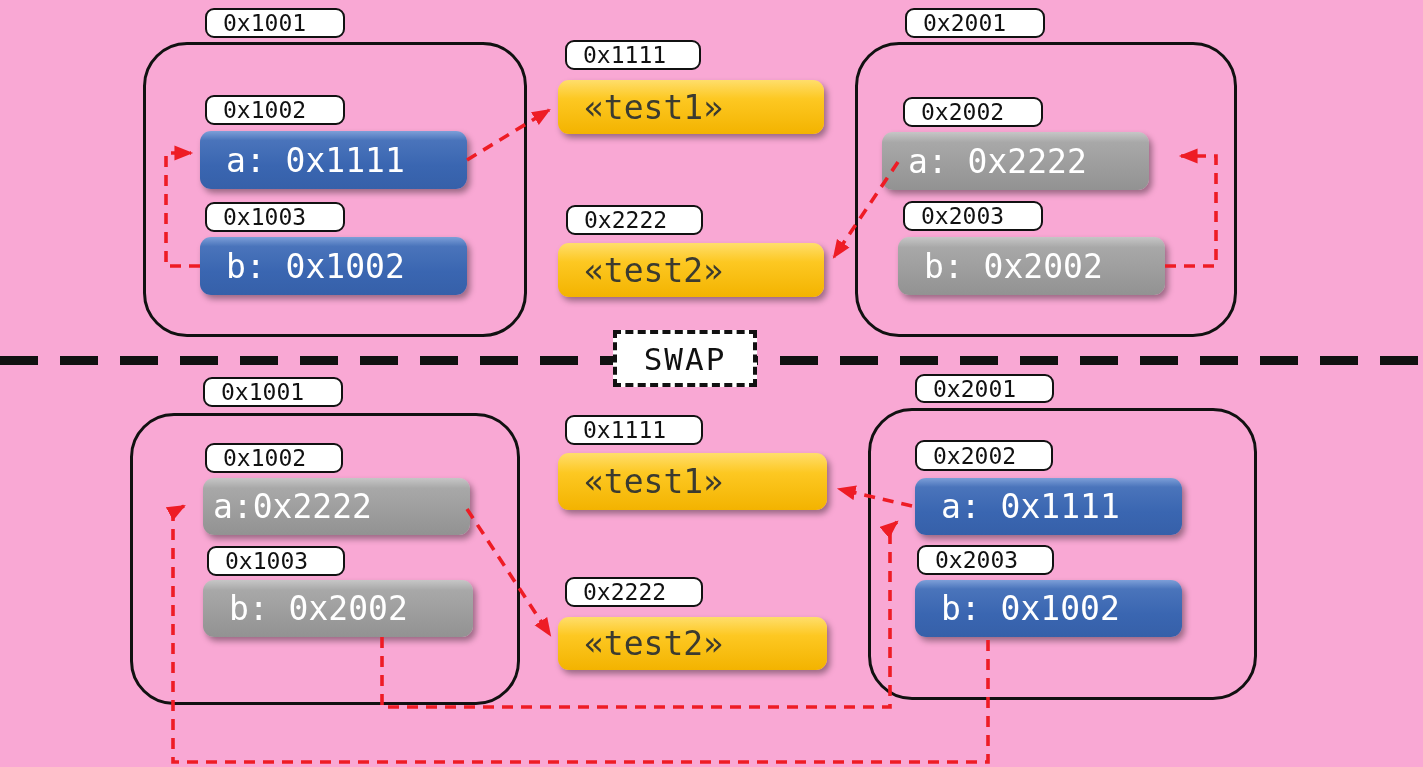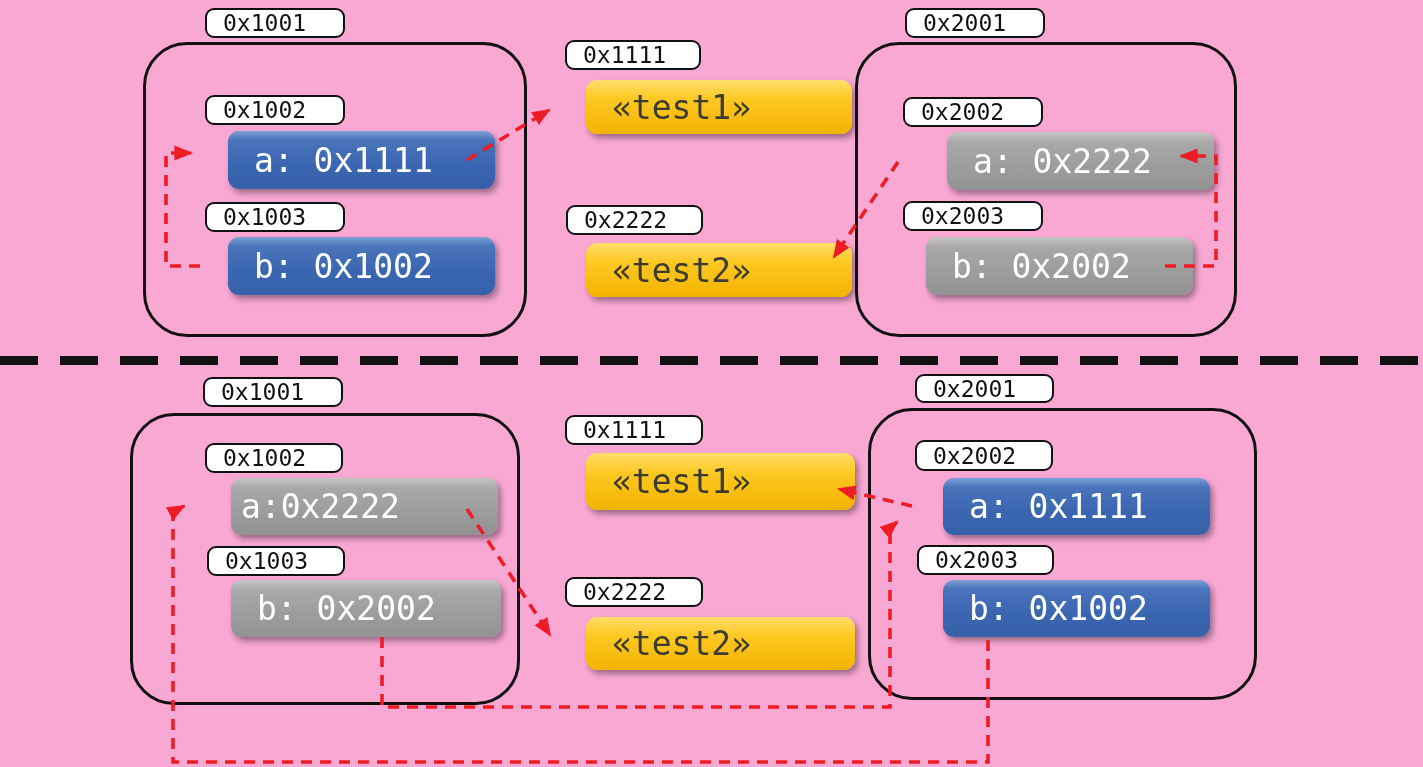--- a/index.html
+++ b/index.html
@@ -3,21 +3,21 @@
 <meta charset="utf-8">
 <style>
   html,body{margin:0;padding:0;background:#fff;}
   .canvas{position:relative;width:1423px;height:767px;background:#f9a8d4;overflow:hidden;
           font-family:"DejaVu Sans Mono", monospace;}
   .frame{position:absolute;border:3px solid #111;border-radius:44px;background:transparent;box-sizing:border-box;}
   .tab{position:absolute;background:#fff;border:2.5px solid #111;border-radius:9px;box-sizing:border-box;
        display:flex;align-items:center;padding:0 0 0 16px;font-size:23px;color:#111;z-index:3;}
   .vbox{position:absolute;border-radius:11px;box-sizing:border-box;display:flex;align-items:center;
         padding-left:26px;font-size:33px;color:#fff;z-index:3;
-        box-shadow:3px 4px 6px rgba(0,0,0,.38);margin-left:28px;}
+        box-shadow:3px 4px 6px rgba(0,0,0,.38);}
   .blue{background:linear-gradient(180deg,#7d9fd8 0%,#4a74bb 16%,#3a66b1 60%,#3660a9 100%);}
   .gray{background:linear-gradient(180deg,#c6c6c6 0%,#a8a8a8 18%,#929292 100%);}
   .gold{background:linear-gradient(180deg,#ffde6b 0%,#fdc822 35%,#f3b300 100%);color:#3b3b30;}
   .divider{position:absolute;left:0;top:356px;width:1423px;height:9px;z-index:4;
            background:repeating-linear-gradient(90deg,#111 0 38px,transparent 38px 60px);}
   .swapbox{position:absolute;left:613px;top:330px;width:144px;height:57px;background:#fff;
            border:4px dashed #111;box-sizing:border-box;display:flex;align-items:center;justify-content:center;
            font-size:31px;color:#111;z-index:5;letter-spacing:2px;}
   .arrows{position:absolute;left:0;top:0;width:1423px;height:767px;z-index:6;pointer-events:none;}
 </style>
@@ -38,26 +38,27 @@
   <div class="tab" style="left:565px;top:40px;width:136px;height:30px;">0x1111</div>
   <div class="vbox gold" style="left:558px;top:80px;width:266px;height:54px;">«test1»</div>
 
   <div class="tab" style="left:566px;top:205px;width:137px;height:30px;">0x2222</div>
   <div class="vbox gold" style="left:558px;top:243px;width:266px;height:54px;">«test2»</div>
 
   <div class="tab" style="left:905px;top:8px;width:140px;height:30px;">0x2001</div>
   <div class="frame" style="left:855px;top:42px;width:382px;height:295px;"></div>
 
   <div class="tab" style="left:903px;top:97px;width:140px;height:30px;">0x2002</div>
-  <div class="vbox gray" style="left:919px;top:132px;width:267px;height:58px;">a: 0x2222</div>
+  <div class="vbox gray" style="left:882px;top:132px;width:267px;height:58px;">a: 0x2222</div>
 
   <div class="tab" style="left:903px;top:201px;width:140px;height:30px;">0x2003</div>
   <div class="vbox gray" style="left:898px;top:237px;width:267px;height:58px;">b: 0x2002</div>
 
   <div class="divider"></div>
+  <div class="swapbox">SWAP</div>
 
   <div class="tab" style="left:203px;top:377px;width:140px;height:30px;">0x1001</div>
   <div class="frame" style="left:130px;top:413px;width:390px;height:292px;"></div>
 
   <div class="tab" style="left:205px;top:443px;width:138px;height:30px;">0x1002</div>
   <div class="vbox gray" style="left:203px;top:478px;width:267px;height:57px;padding-left:10px;">a:0x2222</div>
 
   <div class="tab" style="left:207px;top:546px;width:138px;height:30px;">0x1003</div>
   <div class="vbox gray" style="left:203px;top:580px;width:270px;height:57px;">b: 0x2002</div>
 

